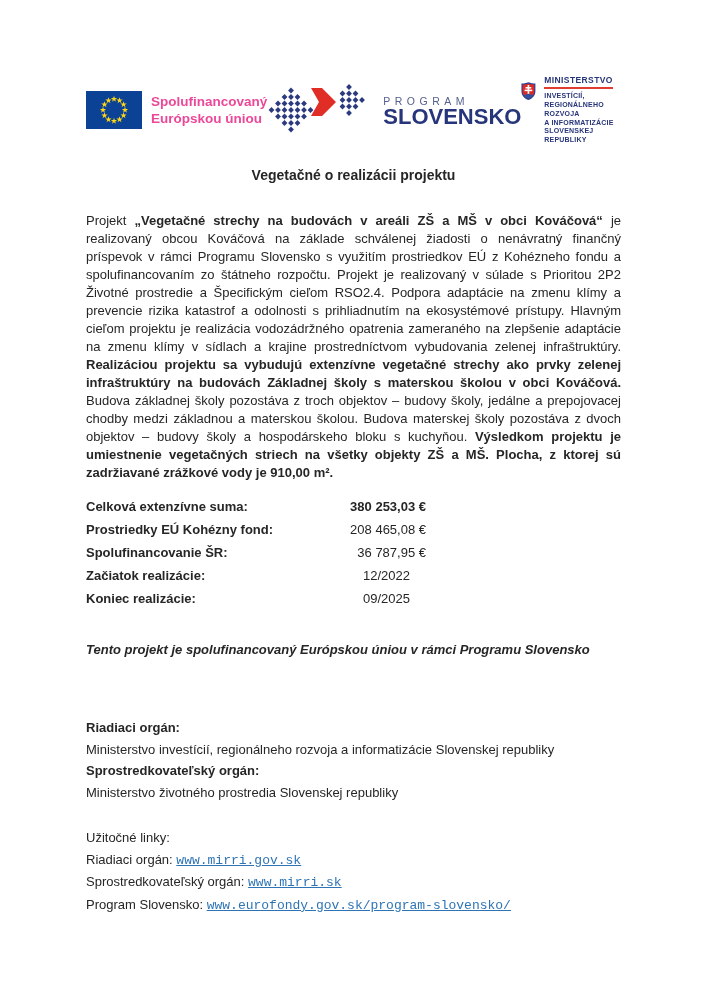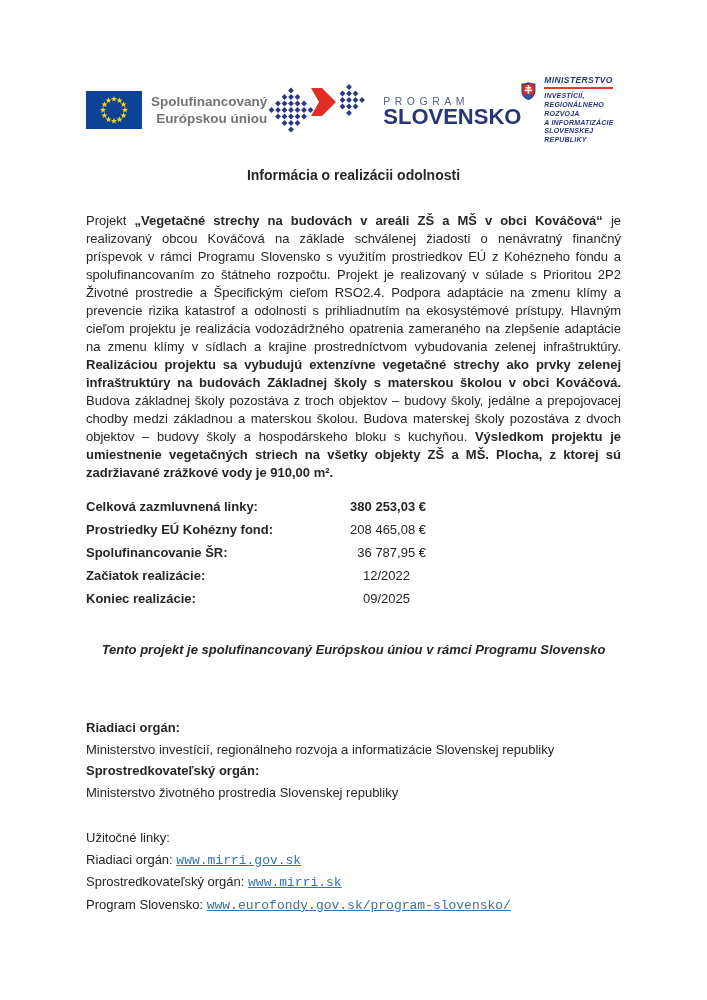--- a/index.html
+++ b/index.html
@@ -23,41 +23,40 @@
     padding-top: 78px;
     height: 142px;
   }
   .logo { display: flex; align-items: center; }
 
   .eu-logo { gap: 9px; }
   .eu-text {
     font-weight: bold;
     font-size: 13.5px;
     line-height: 17px;
-    color: #737373;
-    text-align: right;
+    color: #ec4899;
   }
 
   .ps-logo { gap: 16px; }
   .ps-text { display: flex; flex-direction: column; gap: 1px; }
   .ps-program {
     font-size: 10.5px;
     letter-spacing: 4.5px;
     color: #56608E;
     line-height: 12px;
   }
   .ps-slovensko {
     font-weight: bold;
     font-size: 22px;
     color: #27357A;
     line-height: 18px;
   }
 
   .min-logo { gap: 8px; align-items: flex-start; }
-  .min-text { display: flex; flex-direction: column; color: #27357A; font-style: italic; }
+  .min-text { display: flex; flex-direction: column; color: #27357A; }
   .min-line1 {
     font-weight: bold;
     font-size: 8.5px;
     letter-spacing: 0.4px;
     display: inline-block;
     border-bottom: 2px solid #E03C31;
     padding-bottom: 2px;
     margin-bottom: 3px;
     width: fit-content;
   }
@@ -84,21 +83,20 @@
   .b { font-weight: bold; }
 
   .fin-block { margin-top: 13px; font-size: 13px; }
   .fin-row { display: flex; line-height: 23px; }
   .fin-label { width: 243px; font-weight: bold; flex: none; }
   .val-amount { display: inline-block; width: 97px; text-align: right; white-space: pre; }
   .val-date { padding-left: 34px; }
 
   .funding-note {
     margin-top: 32px;
-    text-align: center;
     font-weight: bold;
     font-style: italic;
     font-size: 13px;
   }
 
   .organs { margin-top: 60px; font-size: 13px; line-height: 21.5px; }
   .organ-label { font-weight: bold; }
 
   .links { margin-top: 24px; font-size: 13px; line-height: 21.6px; }
   .link {
@@ -215,27 +213,27 @@
         </svg>
         <div class="min-text">
           <span class="min-line1">MINISTERSTVO</span>
           <span class="min-small">INVESTÍCIÍ, REGIONÁLNEHO ROZVOJA</span>
           <span class="min-small">A INFORMATIZÁCIE</span>
           <span class="min-small">SLOVENSKEJ REPUBLIKY</span>
         </div>
       </div>
     </div>
 
-    <div class="doc-title">Informácia o realizácii odolnosti</div>
+    <div class="doc-title">Vegetačné o realizácii projektu</div>
 
     <p class="para"><span>Projekt </span><span class="b">„Vegetačné strechy na budovách v areáli ZŠ a MŠ v obci Kováčová“</span><span> je realizovaný obcou Kováčová na základe schválenej žiadosti o nenávratný finančný príspevok v rámci Programu Slovensko s využitím prostriedkov EÚ z Kohézneho fondu a spolufinancovaním zo štátneho rozpočtu. Projekt je realizovaný v súlade s Prioritou 2P2 Životné prostredie a Špecifickým cieľom RSO2.4. Podpora adaptácie na zmenu klímy a prevencie rizika katastrof a odolnosti s prihliadnutím na ekosystémové prístupy. Hlavným cieľom projektu je realizácia vodozádržného opatrenia zameraného na zlepšenie adaptácie na zmenu klímy v sídlach a krajine prostredníctvom vybudovania zelenej infraštruktúry. </span><span class="b">Realizáciou projektu sa vybudujú extenzívne vegetačné strechy ako prvky zelenej infraštruktúry na budovách Základnej školy s materskou školou v obci Kováčová.</span><span> Budova základnej školy pozostáva z troch objektov – budovy školy, jedálne a prepojovacej chodby medzi základnou a materskou školou. Budova materskej školy pozostáva z dvoch objektov – budovy školy a hospodárskeho bloku s kuchyňou. </span><span class="b">Výsledkom projektu je umiestnenie vegetačných striech na všetky objekty ZŠ a MŠ. Plocha, z ktorej sú zadržiavané zrážkové vody je 910,00 m².</span></p>
 
     <div class="fin-block">
       <div class="fin-row">
-        <span class="fin-label">Celková zazmluvnená linky:</span>
+        <span class="fin-label">Celková extenzívne suma:</span>
         <span class="val-amount b">380 253,03 €</span>
       </div>
       <div class="fin-row">
         <span class="fin-label">Prostriedky EÚ Kohézny fond:</span>
         <span class="val-amount">208 465,08 €</span>
       </div>
       <div class="fin-row">
         <span class="fin-label">Spolufinancovanie ŠR:</span>
         <span class="val-amount">36 787,95 €</span>
       </div>

